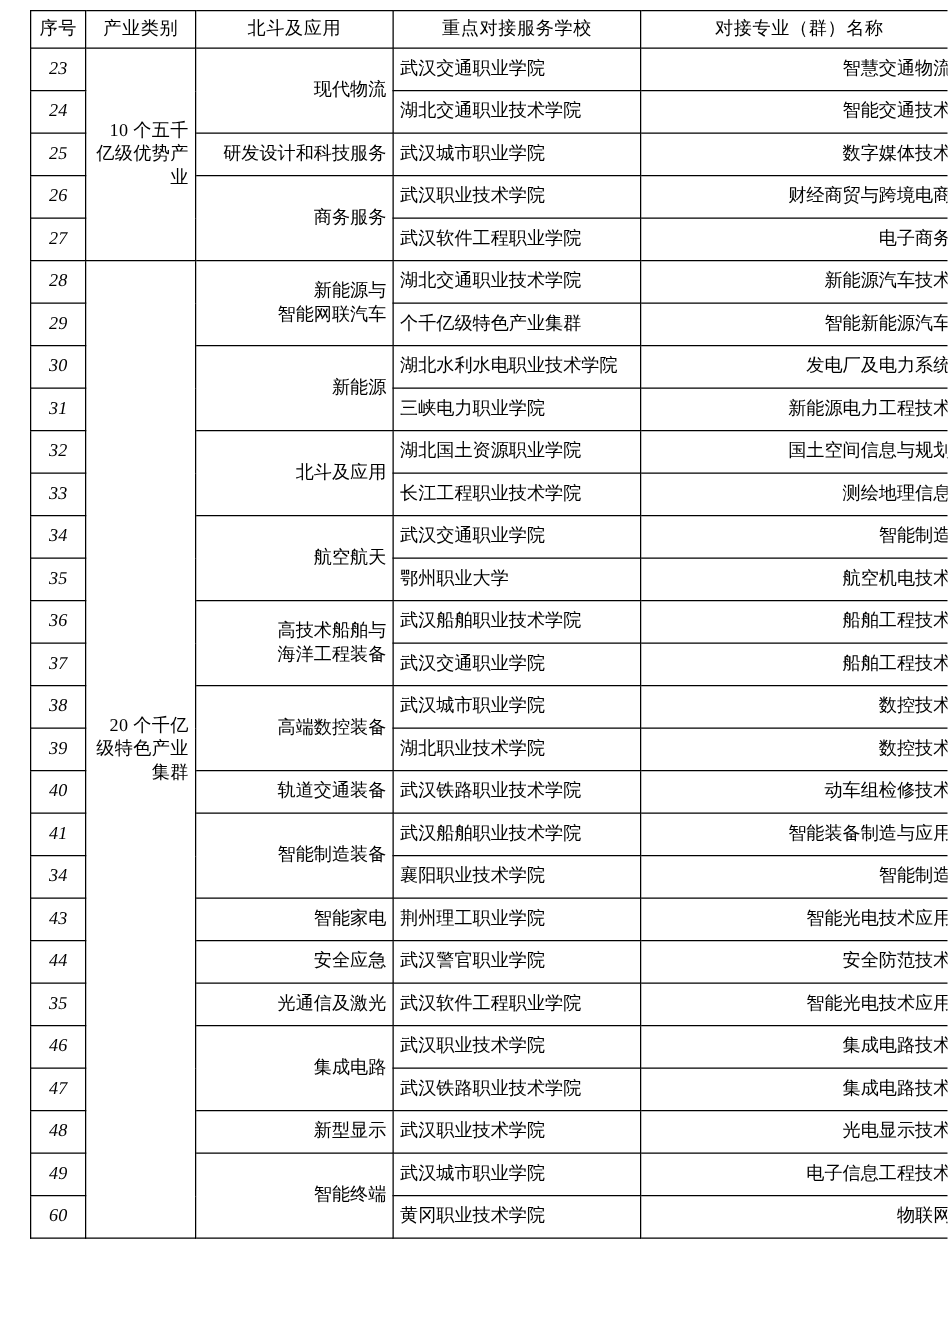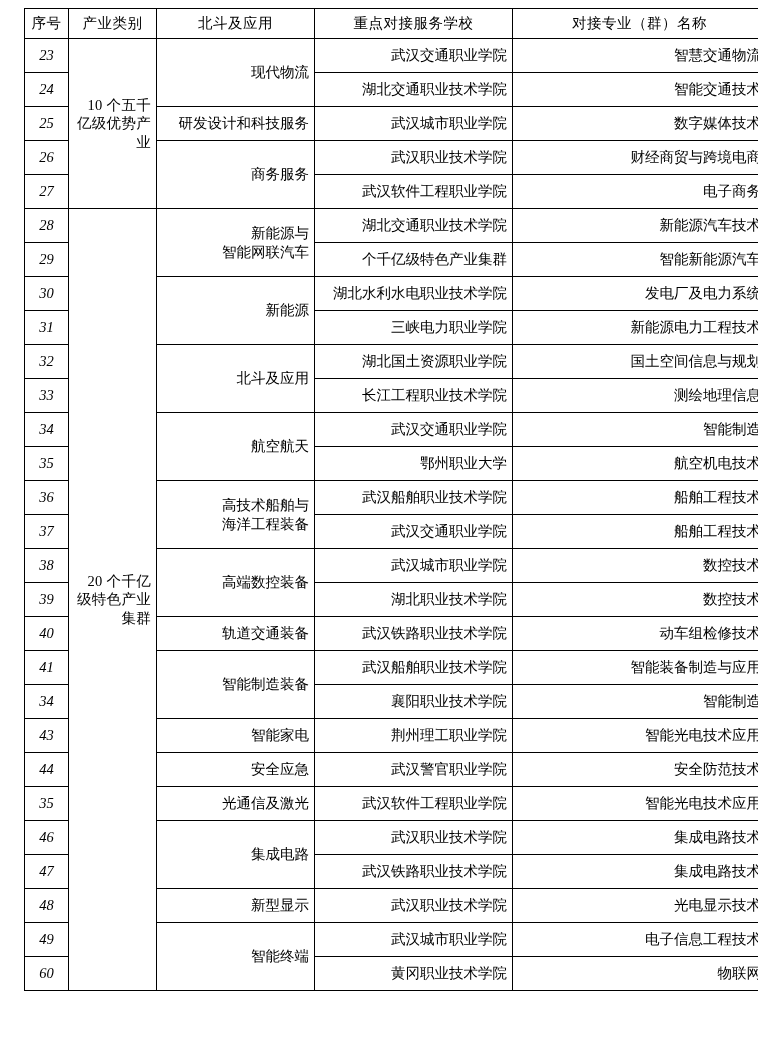--- a/index.html
+++ b/index.html
@@ -59,21 +59,21 @@
     line-height: 1.45;
     padding: 4px 6px;
     letter-spacing: 0.3px;
   }
   td.clu {
     text-align: right;
     font-size: 14.5px;
     line-height: 1.4;
   }
   td.sch {
-    text-align: right;
+    text-align: left;
     font-size: 14.5px;
     line-height: 1.35;
     padding-left: 6px;
   }
   td.maj {
     text-align: right;
     font-size: 14.5px;
     line-height: 1.35;
     padding-left: 7px;
   }

